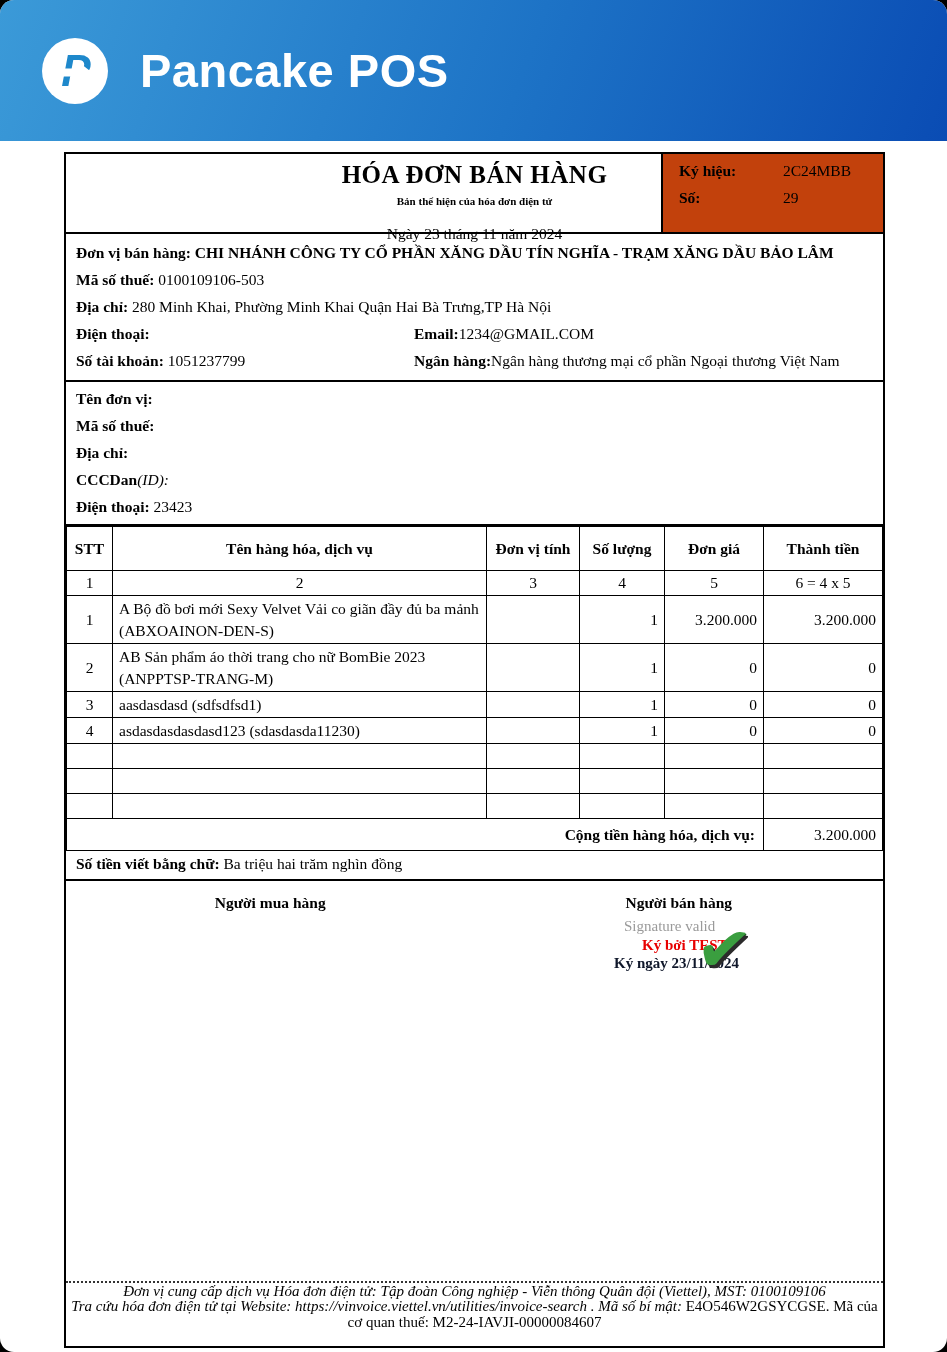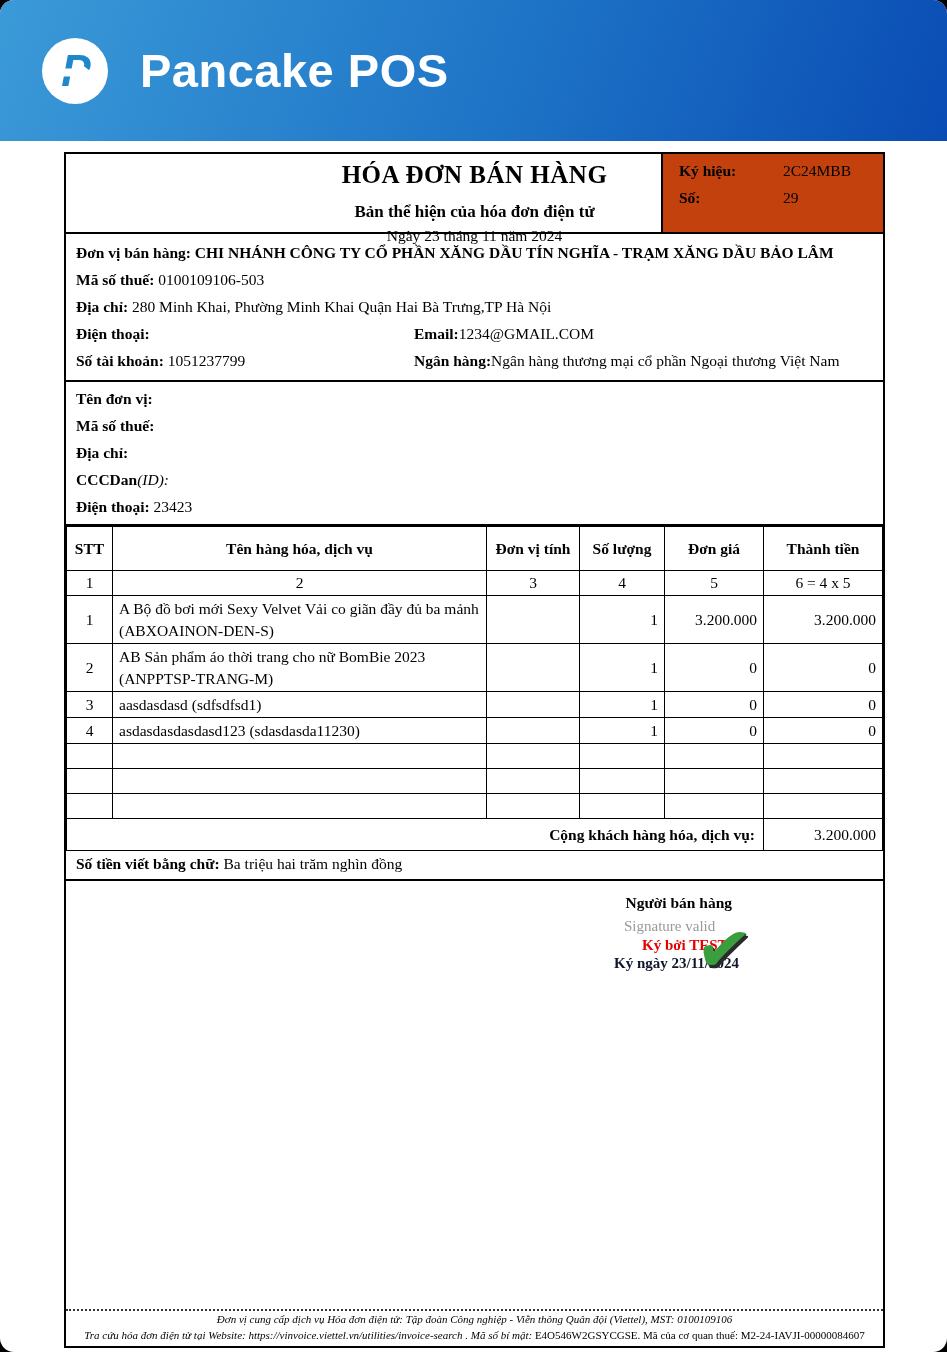--- a/index.html
+++ b/index.html
@@ -27,22 +27,22 @@
     position:absolute; left:64px; top:152px; width:821px; height:1196px;
     border:2px solid #000; background:#fff; color:#000;
     display:flex; flex-direction:column; font-size:15.5px;justify-content:flex-end;
   }
   .b { font-weight:bold; }
   .i { font-style:italic; }
 
   .sec-head { position:relative; height:80px; border-bottom:2px solid #000; flex:0 0 auto; }
   .head-center { text-align:center; padding-top:7px; }
   .inv-title { font-size:25px; font-weight:bold; letter-spacing:.5px; }
-  .inv-sub { font-size:17px; font-weight:bold; margin-top:13px; }
-  .inv-date { font-size:15.5px; margin-top:5px; }
+  .inv-sub { font-size:11px; font-weight:bold; margin-top:6px; }
+  .inv-date { font-size:15.5px; margin-top:18px; }
   .head-right {
     position:absolute; right:0; top:0; bottom:0; width:222px;
     border-left:2px solid #000; padding:8px 0 0 16px; background:#c2410c;
   }
   .head-right .row { height:27px; }
   .head-right .lbl { display:inline-block; width:104px; font-weight:bold; }
 
   .sec-seller { border-bottom:2px solid #000; padding:5px 10px 6px 10px; line-height:27px; flex:0 0 auto; }
   .sec-buyer  { border-bottom:2px solid #000; padding:3px 10px 4px 10px; line-height:27px; flex:0 0 auto; }
   .twocol { display:flex; }
@@ -72,21 +72,21 @@
   .sig-valid { color:#9a9a9a; padding-left:10px; }
   .sig-by   { color:#e80000; font-weight:bold; padding-left:28px; }
   .sig-date { color:#0f172a; font-weight:bold; }
   .sig-check {
     position:absolute; left:82px; top:0px; font-size:66px; line-height:66px;
     color:#3a9e3f; transform:rotate(6deg);
     text-shadow:3px 3px 0 #2b2b2b, 1px 1px 0 #1f5c23;
     font-family:"DejaVu Sans", sans-serif;
   }
 
-  .sec-footer { flex:0 0 auto; border-top:2px dotted #333; text-align:center; font-size:11px; line-height:15.5px; padding:1px 4px 3px 4px; }
+  .sec-footer { flex:0 0 auto; border-top:2px dotted #333; text-align:center; font-size:15px; line-height:15.5px; padding:1px 4px 16px 4px; }
 </style>
 </head>
 <body>
 
 <div class="card">
 
   <header class="app-header">
     <span class="logo-wrap">
       <svg width="66" height="66" viewBox="0 0 66 66">
         <circle cx="33" cy="33" r="33" fill="#ffffff"></circle>
@@ -213,32 +213,33 @@
           </tr>
       <tr class="blank">
             <td></td>
             <td></td>
             <td></td>
             <td></td>
             <td></td>
             <td></td>
           </tr>
       <tr class="total">
-        <td class="tlabel" colspan="5">Cộng khách hàng hóa, dịch vụ:</td>
+        <td class="tlabel" colspan="5">Cộng tiền hàng hóa, dịch vụ:</td>
         <td class="num">3.200.000</td>
       </tr>
     </tbody>
       </table>
 
     <div class="sec-words">
       <span class="b">Số tiền viết bằng chữ:</span>
       <span>Ba triệu hai trăm nghìn đồng</span>
     </div>
 
     <div class="sec-sign">
+      <div class="sign-col left">Người mua hàng</div>
       <div class="sign-col right">Người bán hàng</div>
       <div class="sigblock">
         <div class="sig-valid">Signature valid</div>
         <div class="sig-by">Ký bởi TEST</div>
         <div class="sig-date">Ký ngày 23/11/2024</div>
         <span class="sig-check">✔</span>
       </div>
     </div>
 
     <div class="sec-footer">

